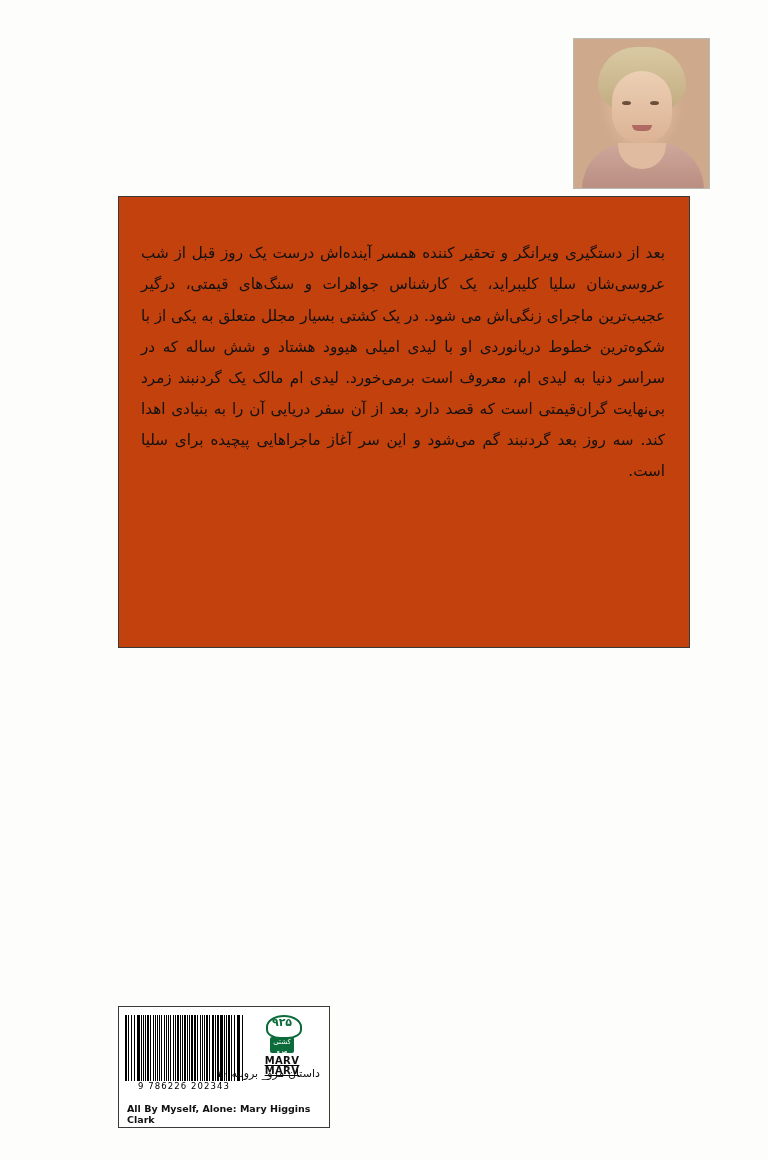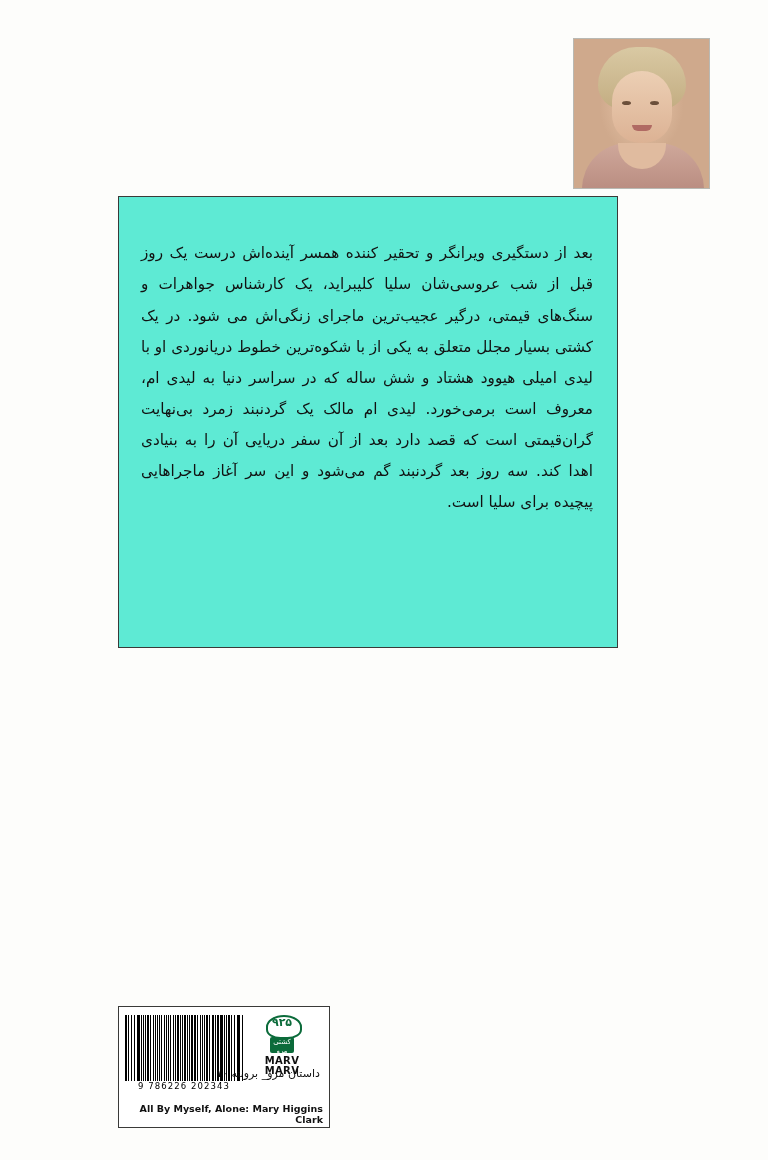--- a/index.html
+++ b/index.html
@@ -91,24 +91,24 @@
     height: 26px;
     border-radius: 0 0 26px 26px;
     background: #e0bb9f;
   }
 
   
   .blurb-frame {
     position: absolute;
     left: 118px;
     top: 196px;
-    width: 500px;
+    width: 572px;
     height: 452px;
     border: 1px solid #3a3a38;
-    background: #5eead4;
+    background: #c2410c;
     box-sizing: border-box;
   }
   .blurb-text {
     padding: 26px 24px 0 22px;
     font-family: "DejaVu Sans", "Liberation Sans", sans-serif;
     font-size: 15.2px;
     line-height: 2.05;
     color: #111;
     text-align: justify;
     text-justify: inter-word;
@@ -162,32 +162,33 @@
   }
   .isbn-caption {
     position: absolute;
     left: 8px;
     top: 96px;
     width: 196px;
     font-size: 9.5px;
     font-weight: bold;
     color: #111;
     direction: ltr;
-    text-align: right;
+    text-align: left;
     font-family: "DejaVu Sans", "Liberation Sans", sans-serif;
   }
 
   
   .publisher {
     position: absolute;
     right: 8px;
     top: 6px;
     width: 78px;
     text-align: center;
     direction: rtl;
+    text-decoration: underline;
   }
   .pub-mark {
     position: relative;
     width: 40px;
     height: 40px;
     margin: 2px auto 0;
   }
   .pub-mark .ring {
     position: absolute;
     left: 4px;

